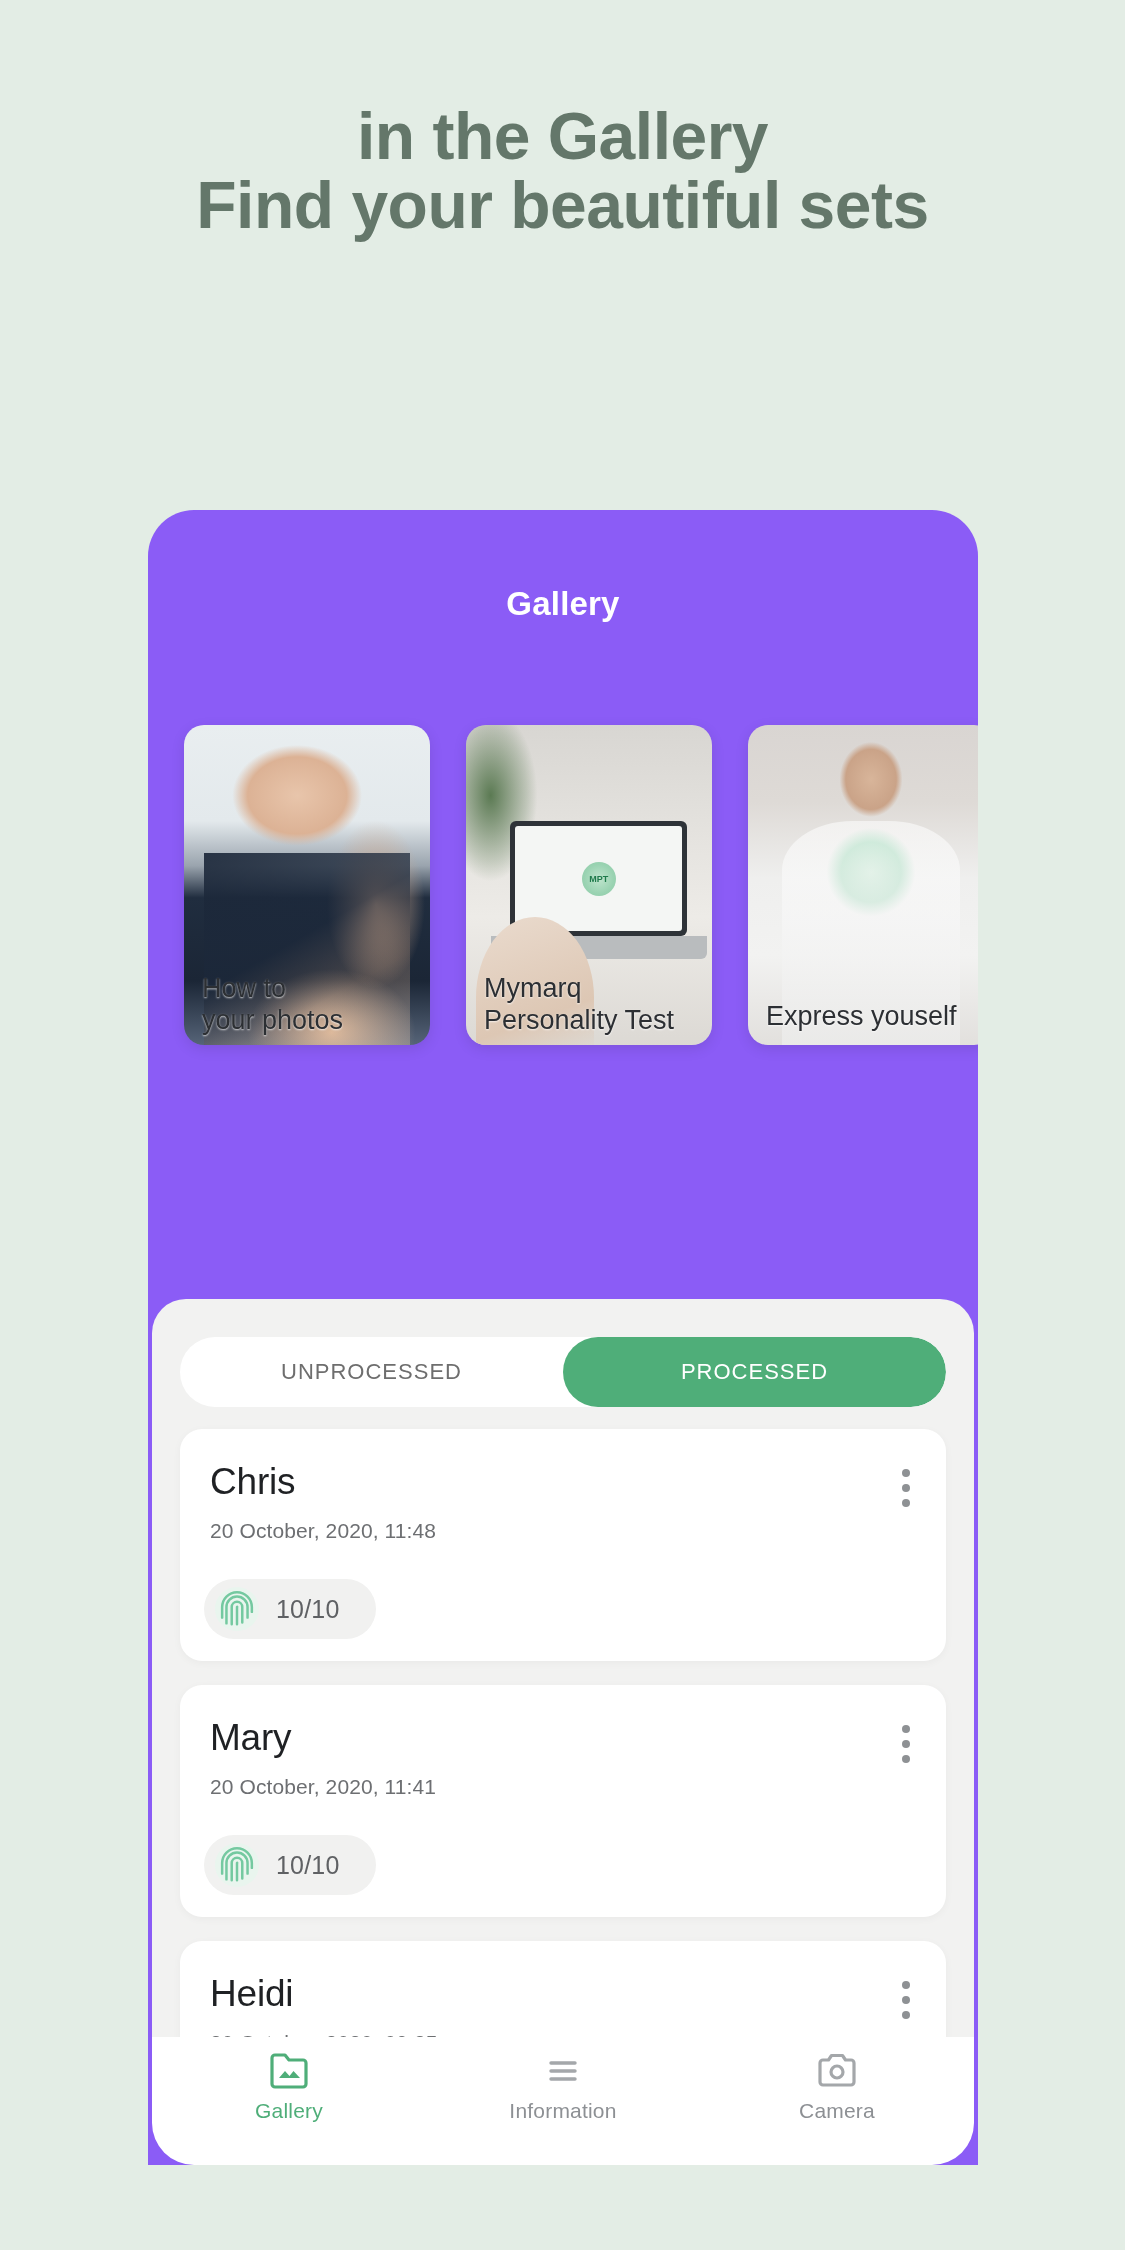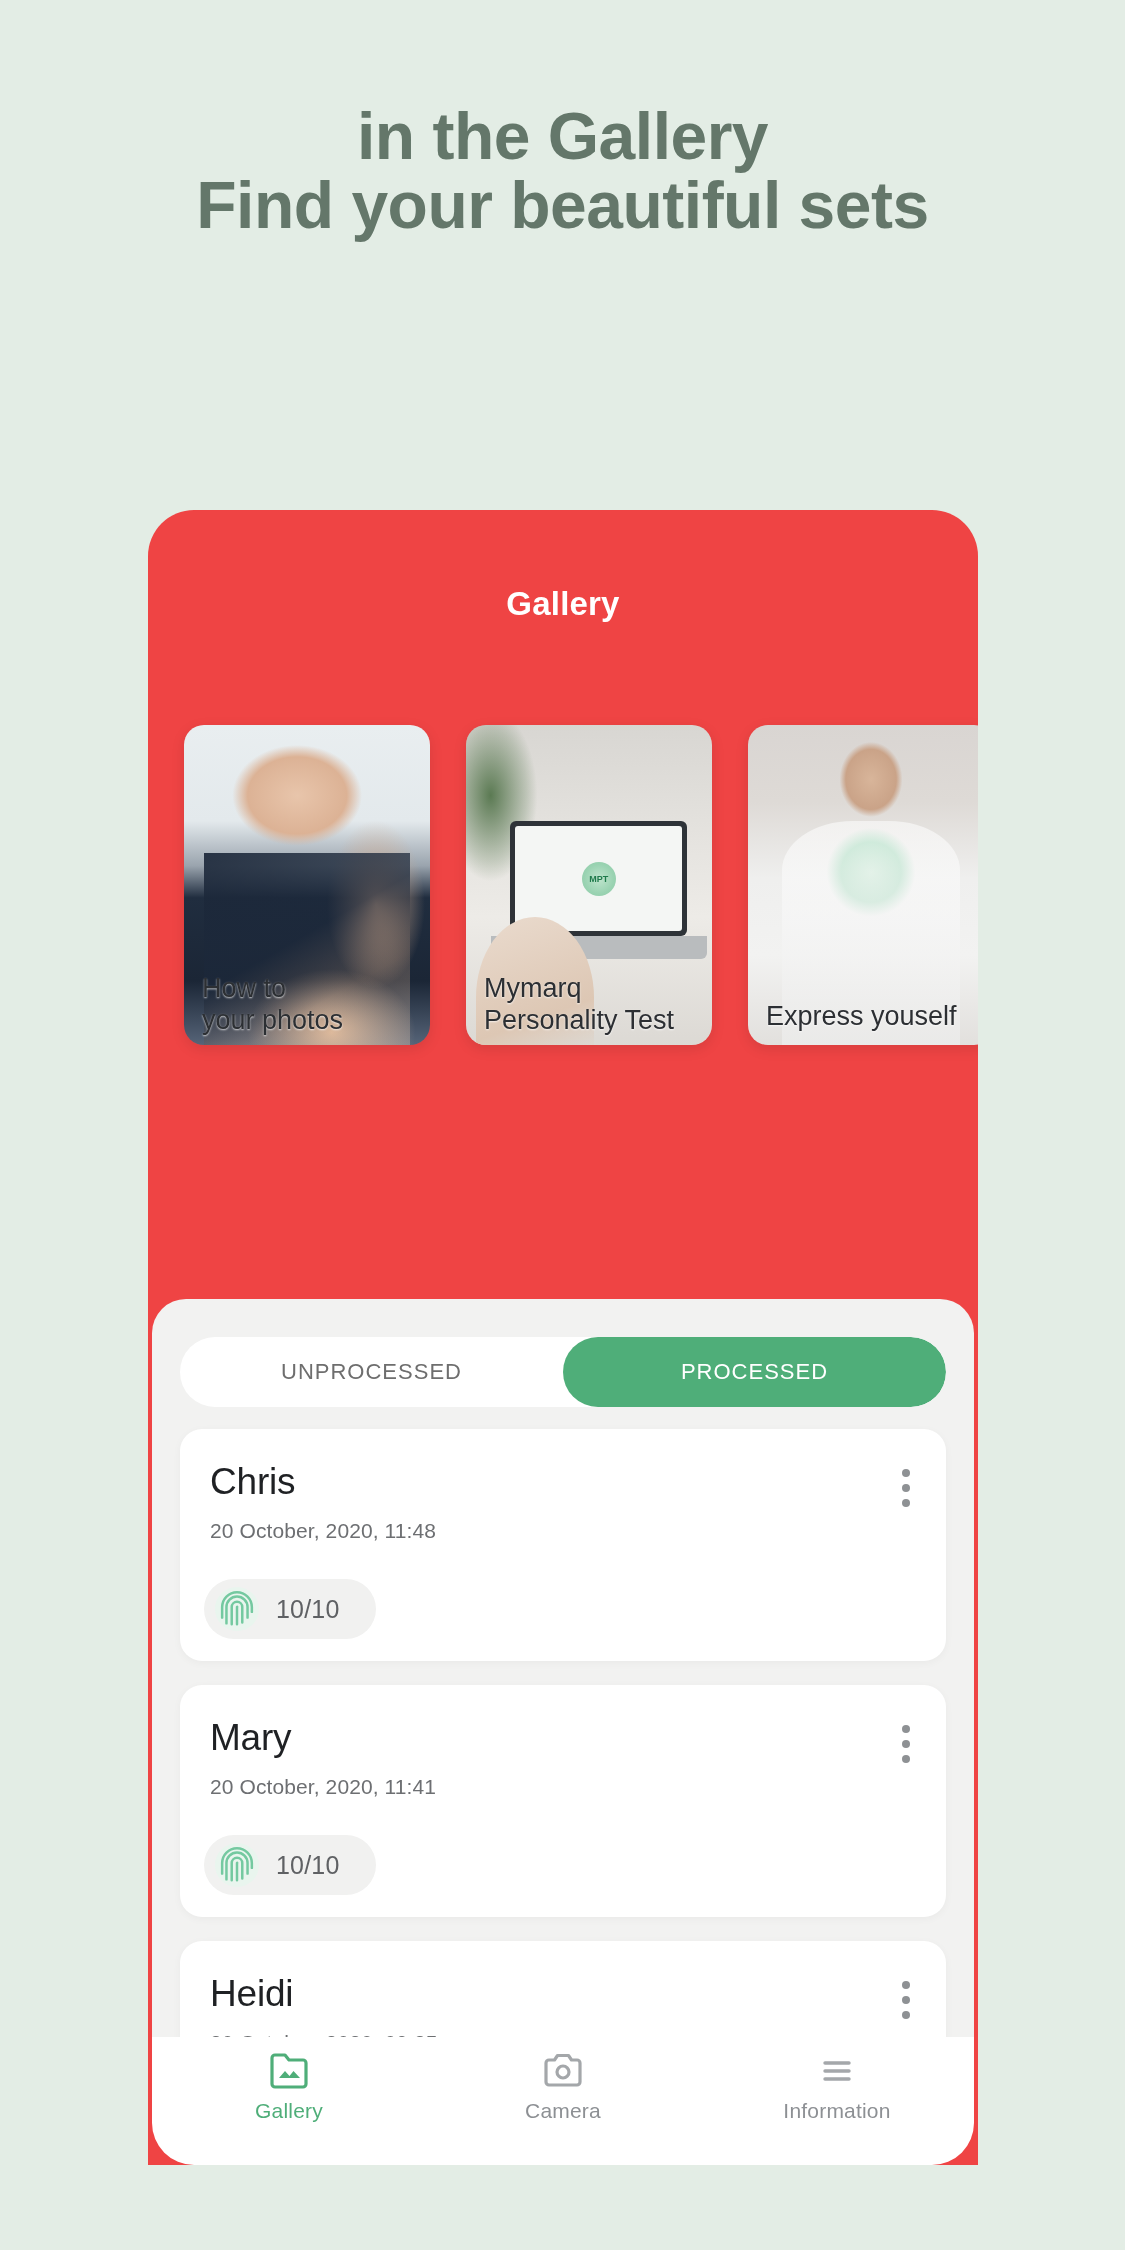--- a/index.html
+++ b/index.html
@@ -37,21 +37,21 @@
     position: absolute;
     left: 148px;
     top: 510px;
     width: 830px;
     height: 1655px;
   }
 
   .phone-green {
     position: absolute;
     inset: 0;
-    background: #ef4444;
+    background: #8b5cf6;
     border-radius: 46px 46px 0 0;
     overflow: hidden;
   }
 
   .phone-title {
     position: absolute;
     top: 75px;
     left: 0;
     width: 830px;
     text-align: center;
@@ -426,33 +426,33 @@
       <div class="nav-item active">
         <svg class="nav-icon" viewBox="0 0 44 38">
           <path d="M5 33 V7 a3 3 0 0 1 3 -3 h10 l4 5 h14 a3 3 0 0 1 3 3 v21 a3 3 0 0 1 -3 3 H8 a3 3 0 0 1 -3 -3 z" fill="none" stroke="#4fae79" stroke-width="3.2" stroke-linejoin="round"></path>
           <path d="M12 27 l6 -7 l4.5 5 l4 -5 l6.5 7 z" fill="#4fae79"></path>
         </svg>
         <span class="nav-label">Gallery</span>
       </div>
 
       <div class="nav-item">
         <svg class="nav-icon" viewBox="0 0 44 38">
-          <path d="M5 31 V12 a3 3 0 0 1 3 -3 h5.5 l3 -4.5 h11 l3 4.5 H36 a3 3 0 0 1 3 3 v19 a3 3 0 0 1 -3 3 H8 a3 3 0 0 1 -3 -3 z" fill="none" stroke="#a4a7aa" stroke-width="3.2" stroke-linejoin="round"></path>
-          <circle cx="22" cy="21" r="6" fill="none" stroke="#a4a7aa" stroke-width="3.2"></circle>
-        </svg>
-        <span class="nav-label">Camera</span>
-      </div>
-
-      <div class="nav-item">
-        <svg class="nav-icon" viewBox="0 0 44 38">
           <g stroke="#a4a7aa" stroke-width="3.4" stroke-linecap="round">
             <line x1="10" y1="12" x2="34" y2="12"></line>
             <line x1="10" y1="20" x2="34" y2="20"></line>
             <line x1="10" y1="28" x2="34" y2="28"></line>
           </g>
         </svg>
         <span class="nav-label">Information</span>
       </div>
 
+      <div class="nav-item">
+        <svg class="nav-icon" viewBox="0 0 44 38">
+          <path d="M5 31 V12 a3 3 0 0 1 3 -3 h5.5 l3 -4.5 h11 l3 4.5 H36 a3 3 0 0 1 3 3 v19 a3 3 0 0 1 -3 3 H8 a3 3 0 0 1 -3 -3 z" fill="none" stroke="#a4a7aa" stroke-width="3.2" stroke-linejoin="round"></path>
+          <circle cx="22" cy="21" r="6" fill="none" stroke="#a4a7aa" stroke-width="3.2"></circle>
+        </svg>
+        <span class="nav-label">Camera</span>
+      </div>
+
     </div>
 
   </div>
 </div>
 
 </body></html>

